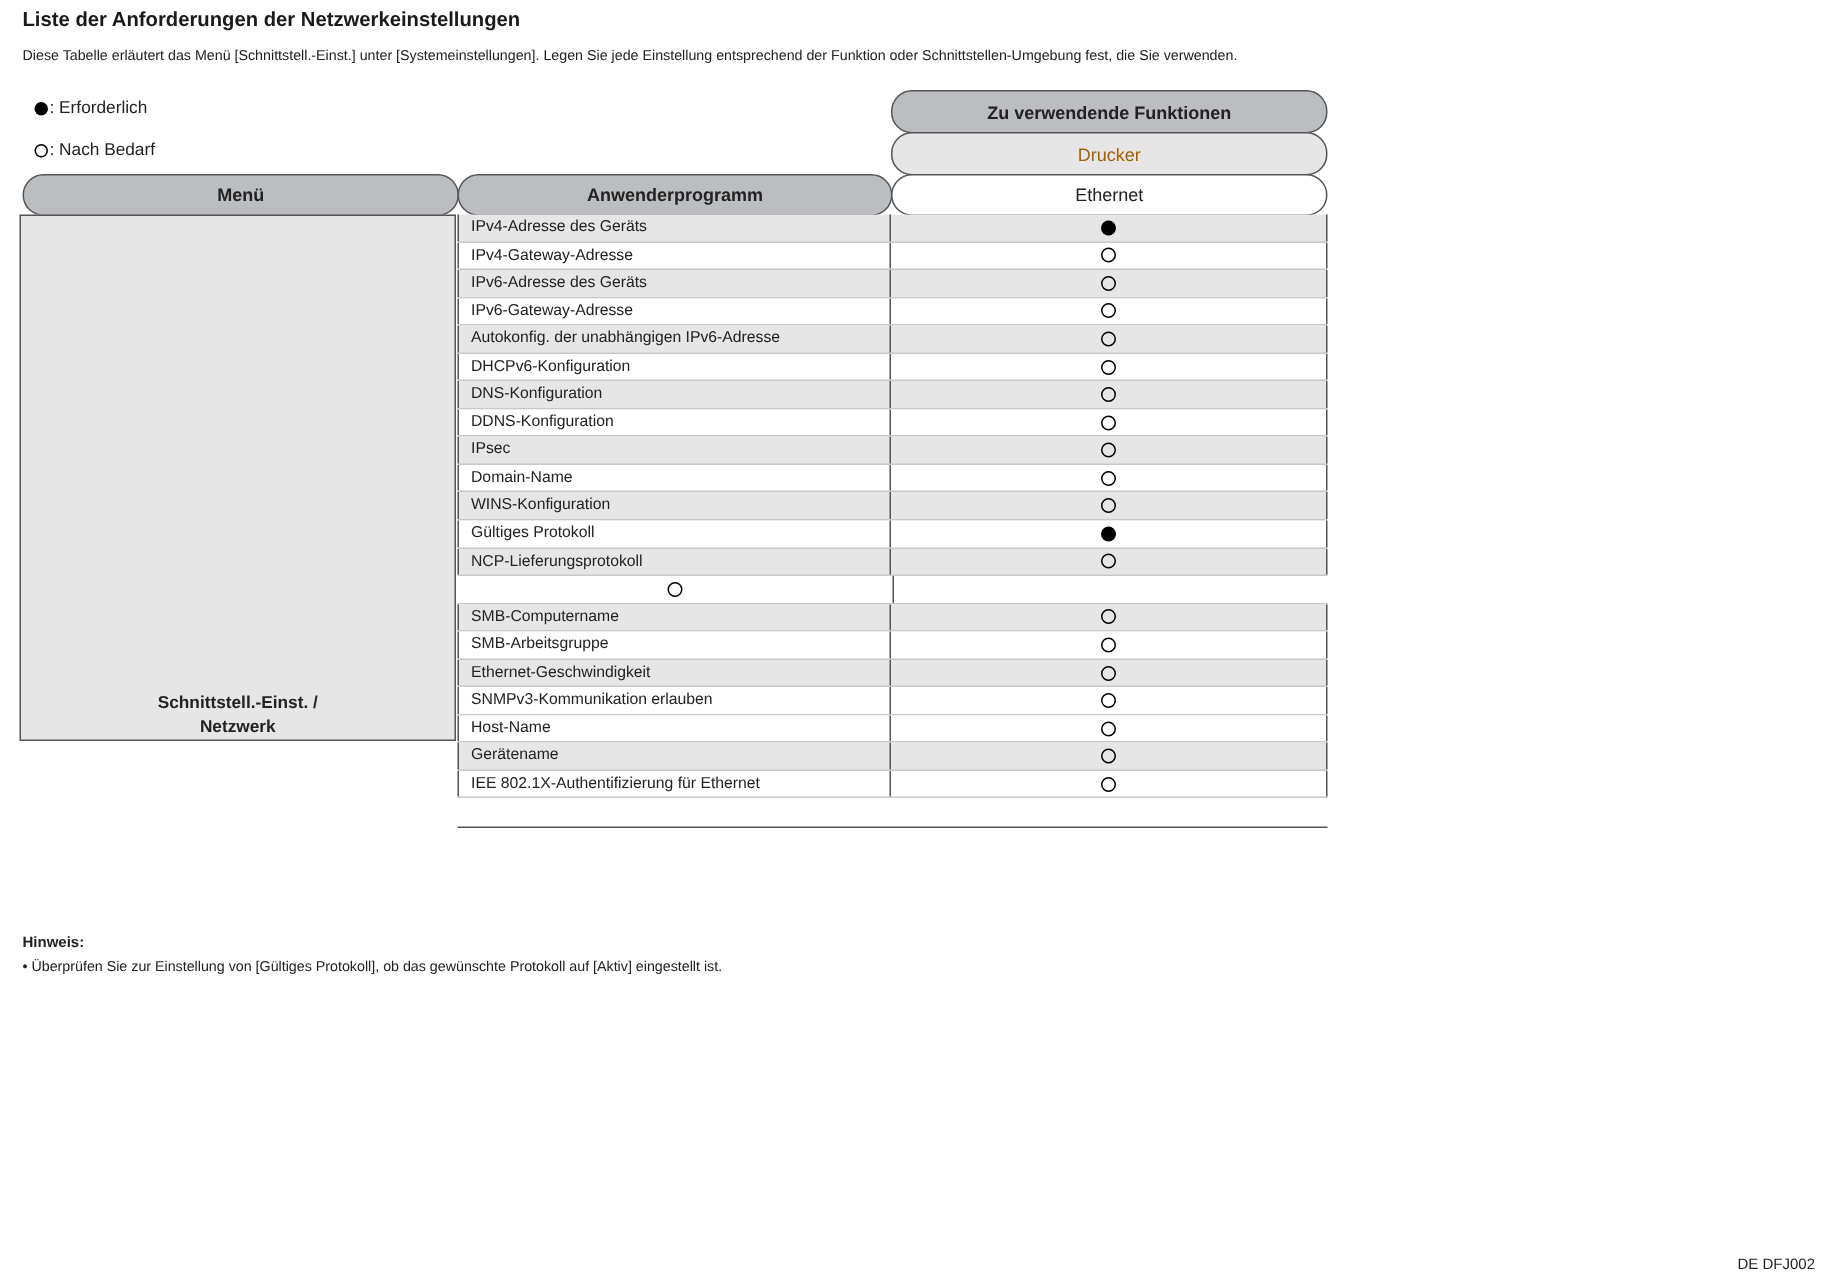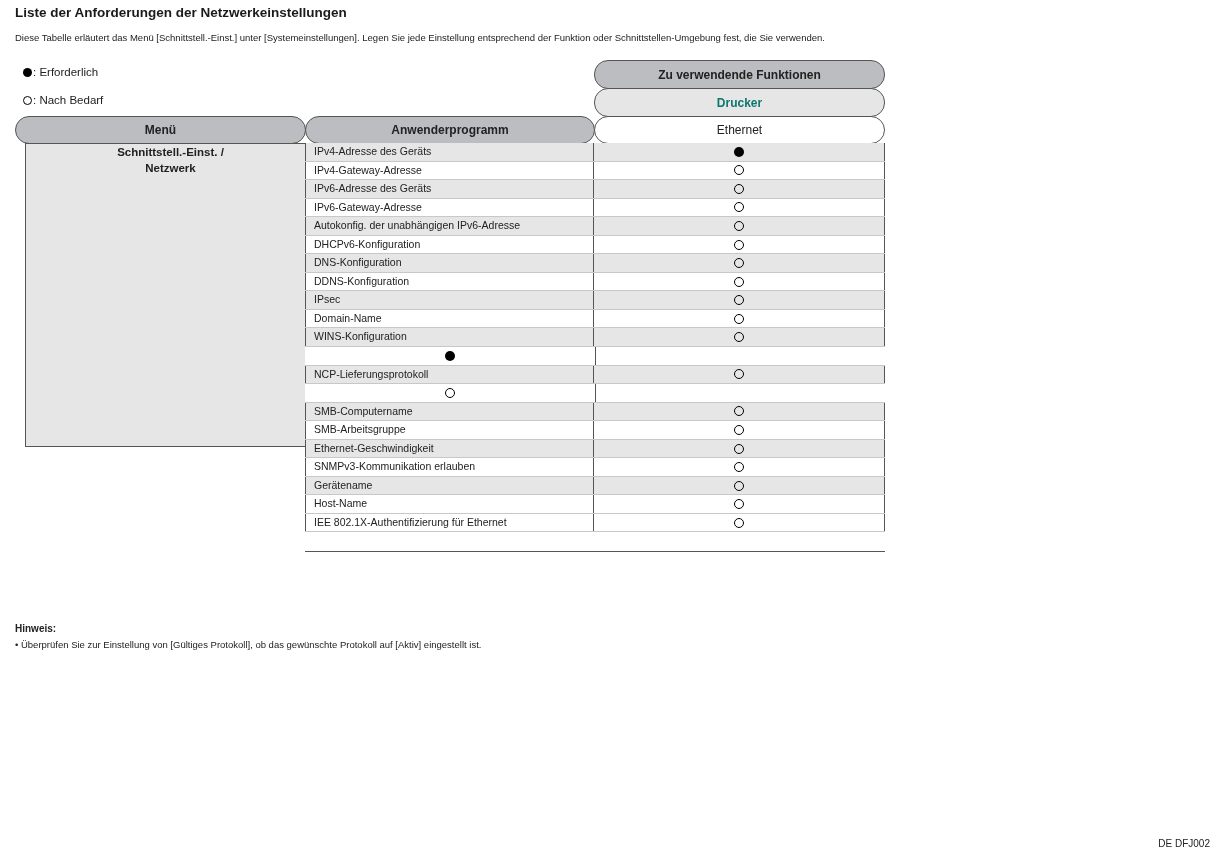--- a/index.html
+++ b/index.html
@@ -6,24 +6,24 @@
   body { width:1230px; height:854px; position:relative; font-family:"Liberation Sans", sans-serif; color:#222; overflow:hidden; }
   .title { position:absolute; left:15px; top:5px; font-size:13.5px; font-weight:bold; color:#1a1a1a; }
   .intro { position:absolute; left:15px; top:32px; font-size:9.5px; color:#222; white-space:nowrap; }
   .legend { position:absolute; left:23px; font-size:11.5px; color:#222; display:flex; align-items:center; }
   .legend .sym { display:inline-block; width:9px; height:9px; border-radius:50%; box-sizing:border-box; margin-right:1px; }
   .sym-filled { background:#000; }
   .sym-empty { border:1.3px solid #000; background:#fff; }
 
   .cell { position:absolute; box-sizing:border-box;border-radius:14px; }
   .hdr-dark { background:#bcbdc0; border:1px solid #555; font-weight:bold; font-size:12px; display:flex; align-items:center; justify-content:center; color:#222; }
-  .hdr-light { background:#e6e6e6; border:1px solid #555; font-weight:bold; font-size:12px; display:flex; align-items:center; justify-content:center; color:#0f766e; }
+  .hdr-light { background:#e6e6e6; border:1px solid #555; font-weight:normal; font-size:12px; display:flex; align-items:center; justify-content:center; color:#a16207; }
   .hdr-white { background:#fff; border:1px solid #555; font-size:12px; display:flex; align-items:center; justify-content:center; color:#222; }
 
-  .menu-cell { position:absolute; left:25px; top:143px; width:291px; height:304px; background:#e6e6e6; border:1px solid #555; box-sizing:border-box; display:flex; align-items:flex-start; justify-content:center; text-align:center; font-weight:bold; font-size:11.5px; line-height:16px; color:#222; }
+  .menu-cell { position:absolute; left:13px; top:143px; width:291px; height:351px; background:#e6e6e6; border:1px solid #555; box-sizing:border-box; display:flex; align-items:flex-end; justify-content:center; text-align:center; font-weight:bold; font-size:11.5px; line-height:16px; color:#222; }
 
   .rows { position:absolute; left:305px; top:143px; width:580px;border-radius:10px; }
   .row { display:flex; height:18.55px; box-sizing:border-box; border-bottom:1px solid #c8c8c8; }
   .row.alt { background:#e6e6e6; }
   .row.white { background:#fff; }
   .row .name { width:289px; box-sizing:border-box; border-left:1px solid #555; border-right:1px solid #555; padding-left:8px; font-size:10.5px; line-height:17.5px; white-space:nowrap; color:#222; }
   .row .val { width:291px; box-sizing:border-box; border-right:1px solid #555; display:flex; align-items:center; justify-content:center; }
   .dot { width:10px; height:10px; border-radius:50%; box-sizing:border-box; }
   .dot.filled { background:#000; }
   .dot.empty { border:1.3px solid #000; background:transparent; }
@@ -122,20 +122,21 @@
         <span class="dot empty"></span>
       </div>
     </div>
     <div class="row alt">
       <div class="name">WINS-Konfiguration</div>
       <div class="val">
         <span class="dot empty"></span>
       </div>
     </div>
     <div class="row white">
+      <div class="name">Gültiges Protokoll</div>
       <div class="val">
         <span class="dot filled"></span>
       </div>
     </div>
     <div class="row alt">
       <div class="name">NCP-Lieferungsprotokoll</div>
       <div class="val">
         <span class="dot empty"></span>
       </div>
     </div>
@@ -161,28 +162,28 @@
       <div class="val">
         <span class="dot empty"></span>
       </div>
     </div>
     <div class="row white">
       <div class="name">SNMPv3-Kommunikation erlauben</div>
       <div class="val">
         <span class="dot empty"></span>
       </div>
     </div>
-    <div class="row alt">
-      <div class="name">Gerätename</div>
+    <div class="row white">
+      <div class="name">Host-Name</div>
       <div class="val">
         <span class="dot empty"></span>
       </div>
     </div>
-    <div class="row white">
-      <div class="name">Host-Name</div>
+    <div class="row alt">
+      <div class="name">Gerätename</div>
       <div class="val">
         <span class="dot empty"></span>
       </div>
     </div>
     <div class="row white">
       <div class="name">IEE 802.1X-Authentifizierung für Ethernet</div>
       <div class="val">
         <span class="dot empty"></span>
       </div>
     </div>

